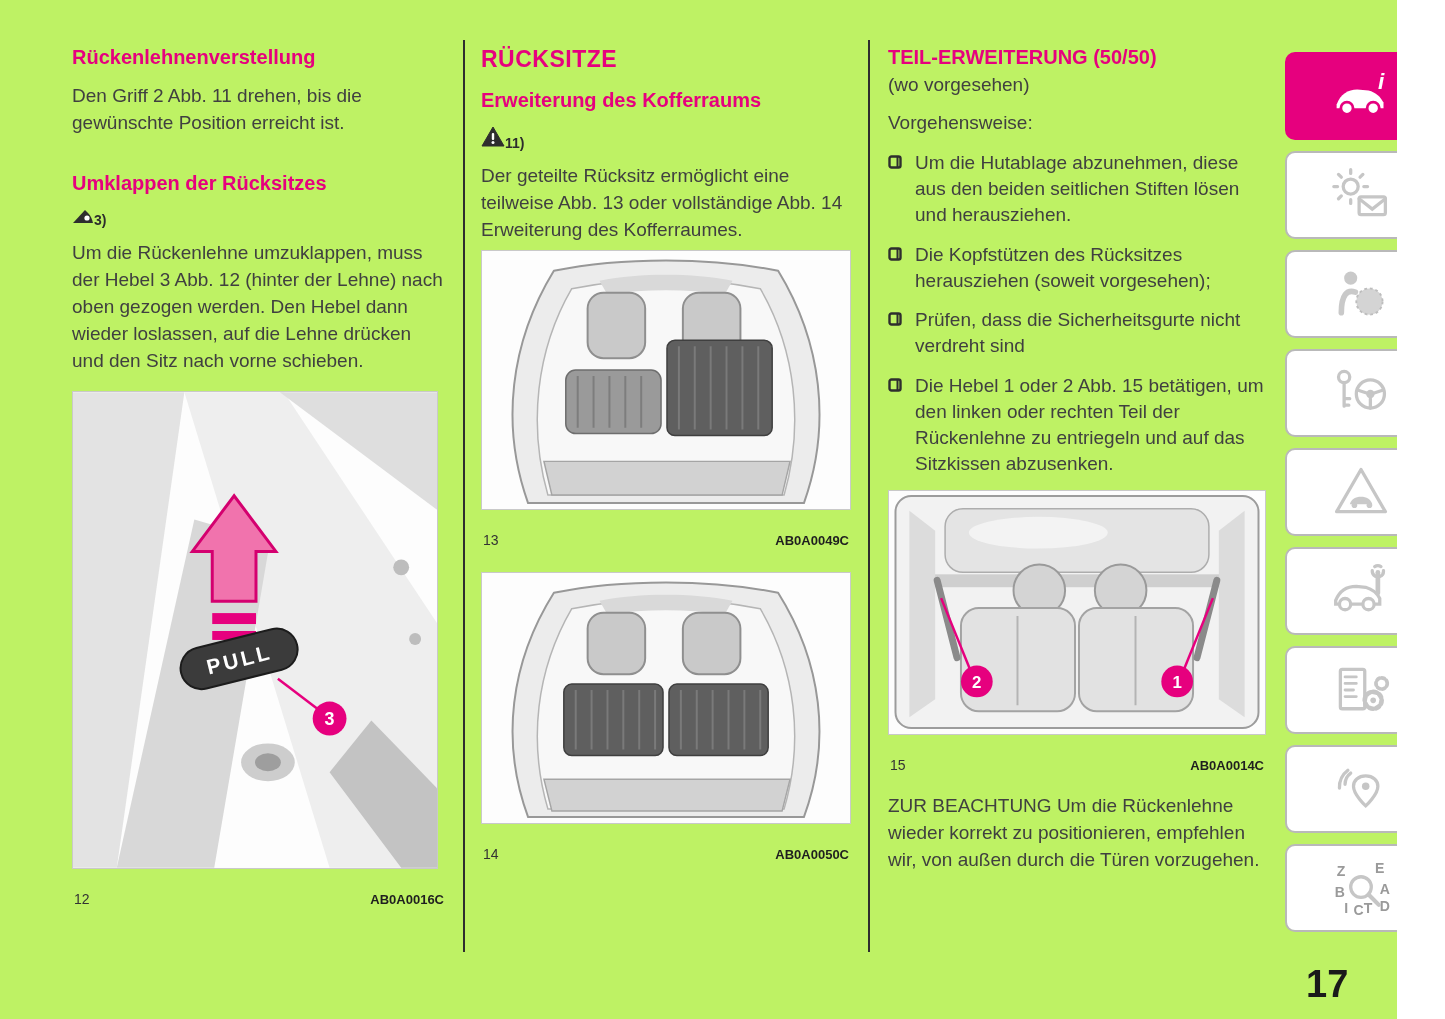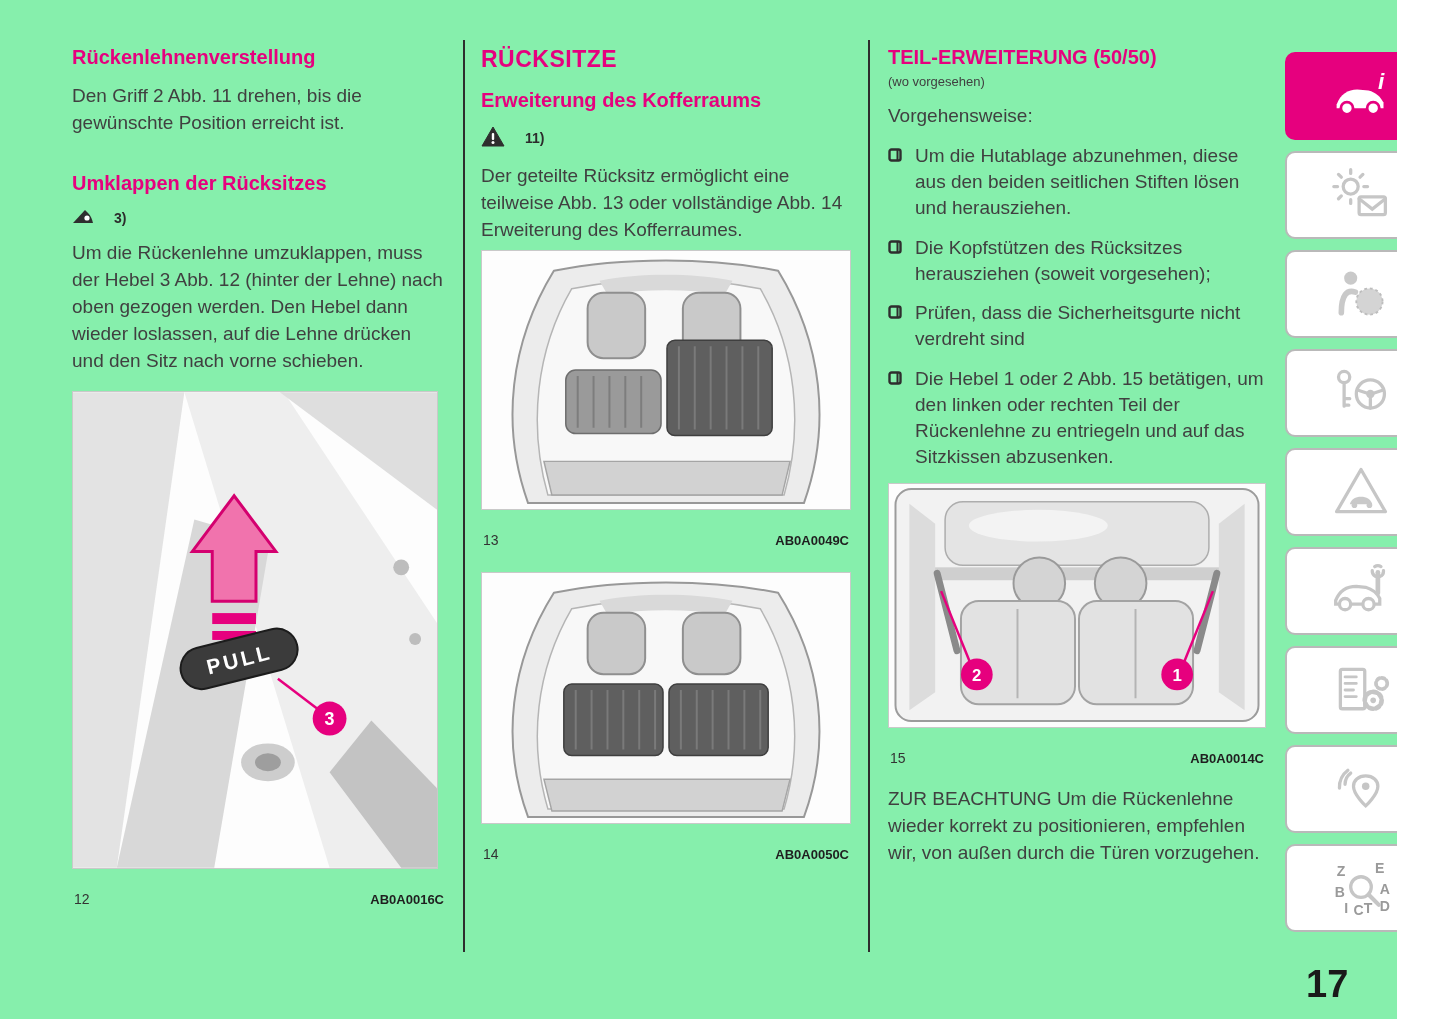--- a/index.html
+++ b/index.html
@@ -1,35 +1,35 @@
 <!DOCTYPE html>
 <html style="--accent: #e6007e;"><head>
 <meta charset="utf-8">
 <style>
   * { margin:0; padding:0; box-sizing:border-box; }
   html,body { background:#ffffff; }
   body { font-family:"Liberation Sans", sans-serif; color:#3d3d3d; }
-  .page { position:relative; width:1397px; height:1019px; background:#86efac; overflow:hidden; }
+  .page { position:relative; width:1397px; height:1019px; background:#bef264; overflow:hidden; }
 
   .col { position:absolute; top:45px; }
   .col-left   { left:72px;  width:374px; }
   .col-middle { left:481px; width:370px; }
   .col-right  { left:888px; width:378px; }
 
   .vdivider { position:absolute; top:40px; height:912px; width:2px; background:#2e2e2e; }
   .vdivider-1 { left:463px; }
   .vdivider-2 { left:868px; }
 
   .heading { color:var(--accent,#e6007e); font-weight:bold; font-size:20px; line-height:1.25; margin-bottom:13px; }
   .heading-caps { font-size:23px; letter-spacing:0.5px; margin-bottom:14px; }
   .body-text { font-size:19px; line-height:1.42; color:#404040; margin-bottom:34px; }
-  .subnote { font-size:13px; color:#404040; margin-top:-8px; margin-bottom:16px; }
+  .subnote { font-size:19px; color:#404040; margin-top:-8px; margin-bottom:16px; }
   .intro { font-size:19px; color:#404040; margin-bottom:16px; }
 
-  .note-row { display:flex; align-items:center; gap:20px; margin-bottom:12px; }
+  .note-row { display:flex; align-items:flex-end; gap:0; margin-bottom:12px; }
   .note-row .ref { font-size:14px; font-weight:bold; color:#2c2c2c; }
 
   .bullet { display:flex; gap:13px; margin-bottom:13px; }
   .bullet .bullet-icon { flex:0 0 auto; margin-top:5px; }
   .bullet .bullet-text { font-size:19px; line-height:1.38; color:#404040; }
 
   .figure { border:1px solid #c9c9c9; background:#fdfdfd; overflow:hidden; }
   .figure svg { display:block; width:100%; height:100%; }
   .caption { display:flex; justify-content:space-between; align-items:baseline; margin-top:22px; padding:0 2px; }
   .caption .fig-num { font-size:14px; color:#333; }

